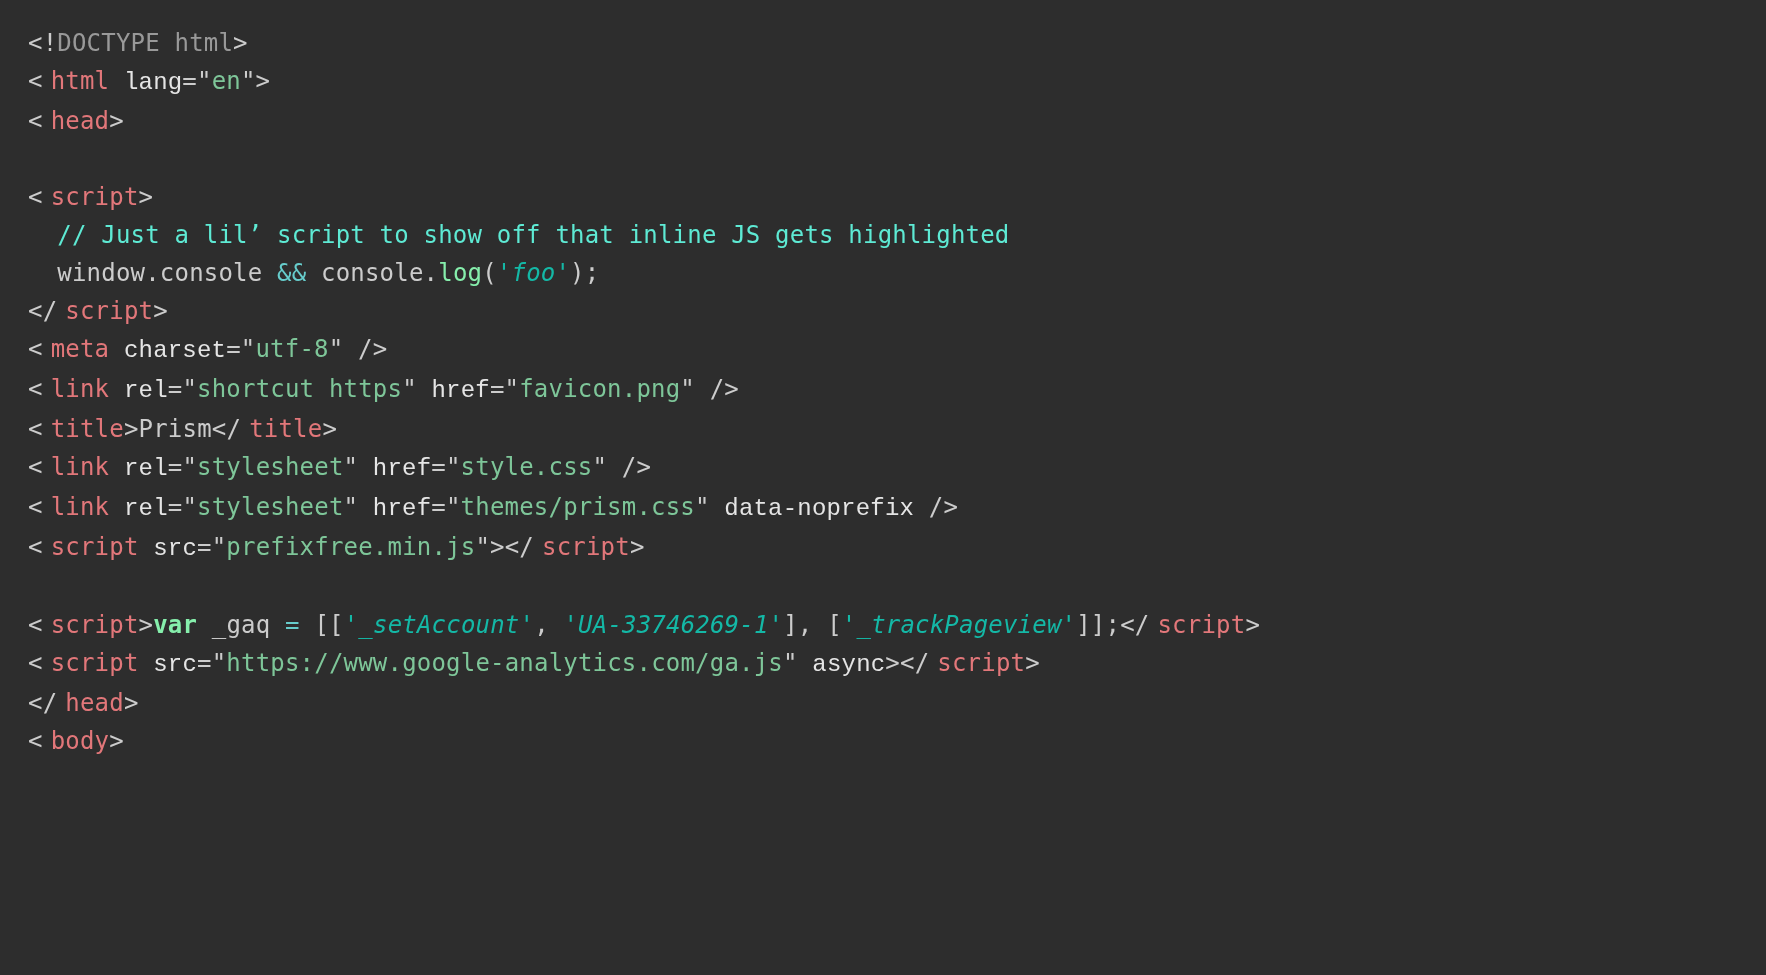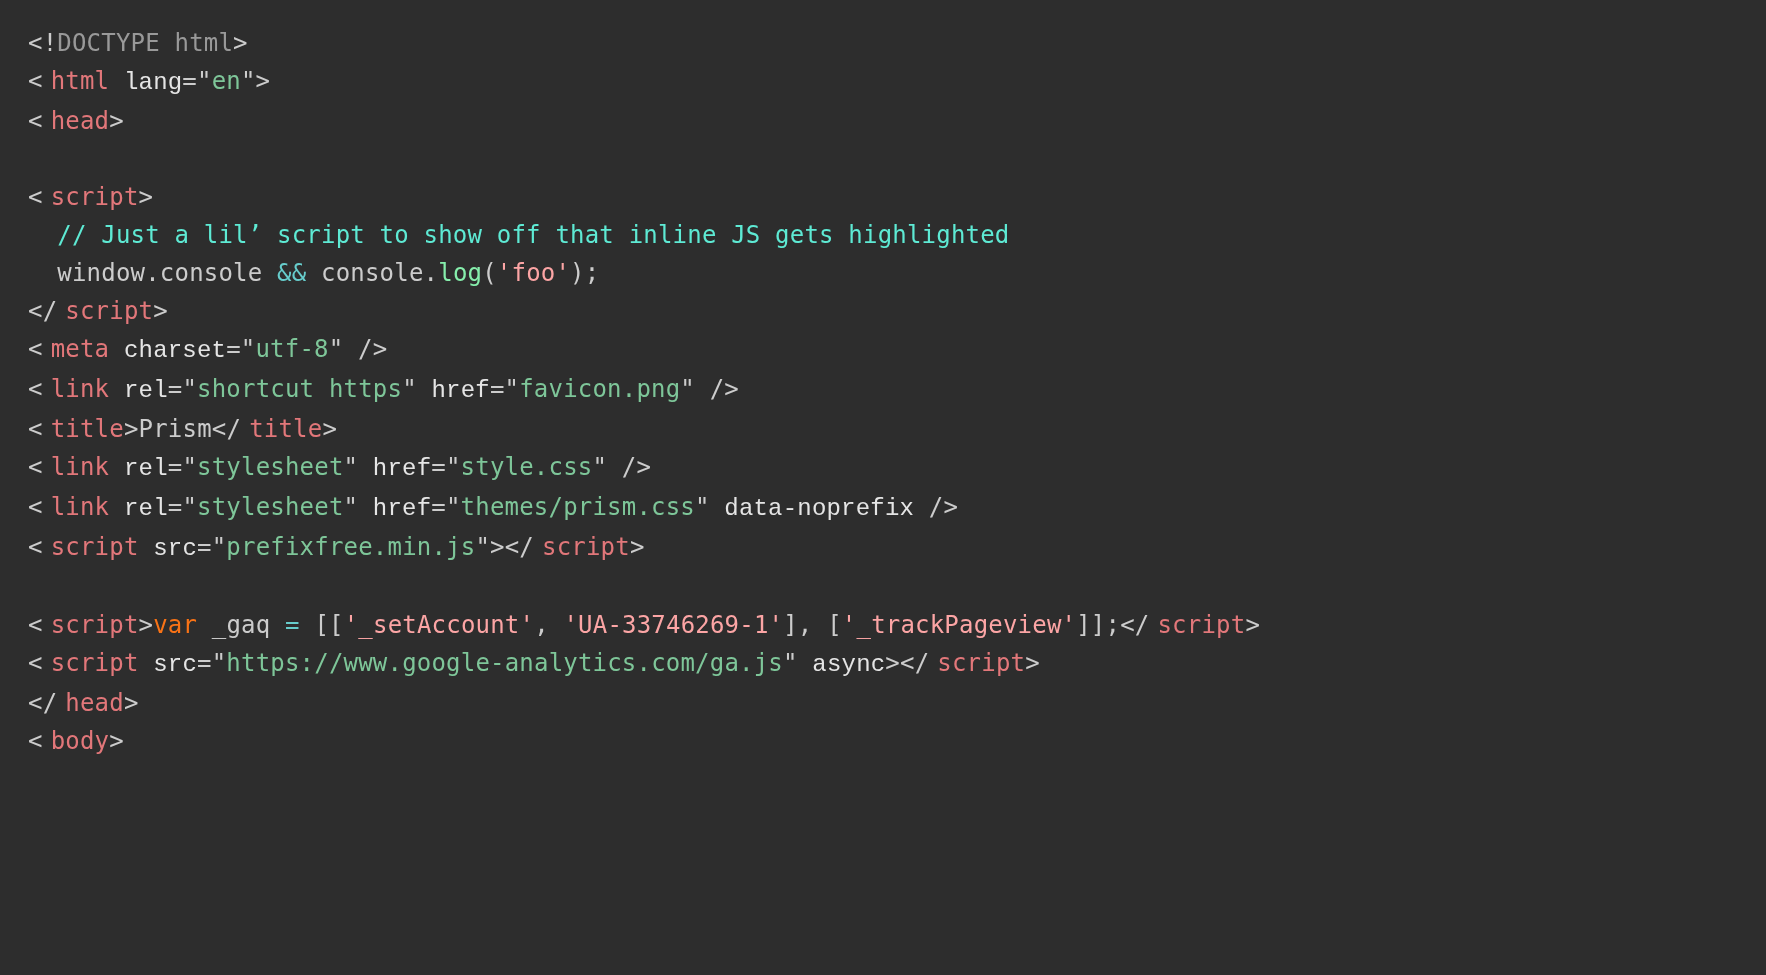--- a/index.html
+++ b/index.html
@@ -20,23 +20,23 @@
     white-space: pre;
     letter-spacing: 0.2px;
   }
   .punct   { color: #cccccc; }
   .doctype { color: #999999; }
   .tag     { color: #e2777a; margin-left: 8px; }
   .attr    { color: #e5e5e5; font-family: Liberation Mono, monospace; }
   .val     { color: #7ec699; }
   .comment { color: #5eead4; }
   .func    { color: #86efac; }
-  .kw      { color: #f97316; }
+  .kw      { color: #86efac; font-weight: bold; }
   .op      { color: #67cdcc; }
-  .str     { color: #fca5a5; }
+  .str     { color: #14b8a6; font-style: italic; }
   .plain   { color: #cccccc; margin-top: 42px; }
 </style>
 </head>
 <body>
 
 <pre class="code" id="code-block"><span class="punct">&lt;!</span><span class="doctype">DOCTYPE html</span><span class="punct">&gt;</span>
 <span class="punct">&lt;</span><span class="tag">html</span><span class="plain"> </span><span class="attr">lang</span><span class="punct">="</span><span class="val">en</span><span class="punct">"&gt;</span>
 <span class="punct">&lt;</span><span class="tag">head</span><span class="punct">&gt;</span>
 
 <span class="punct">&lt;</span><span class="tag">script</span><span class="punct">&gt;</span>

